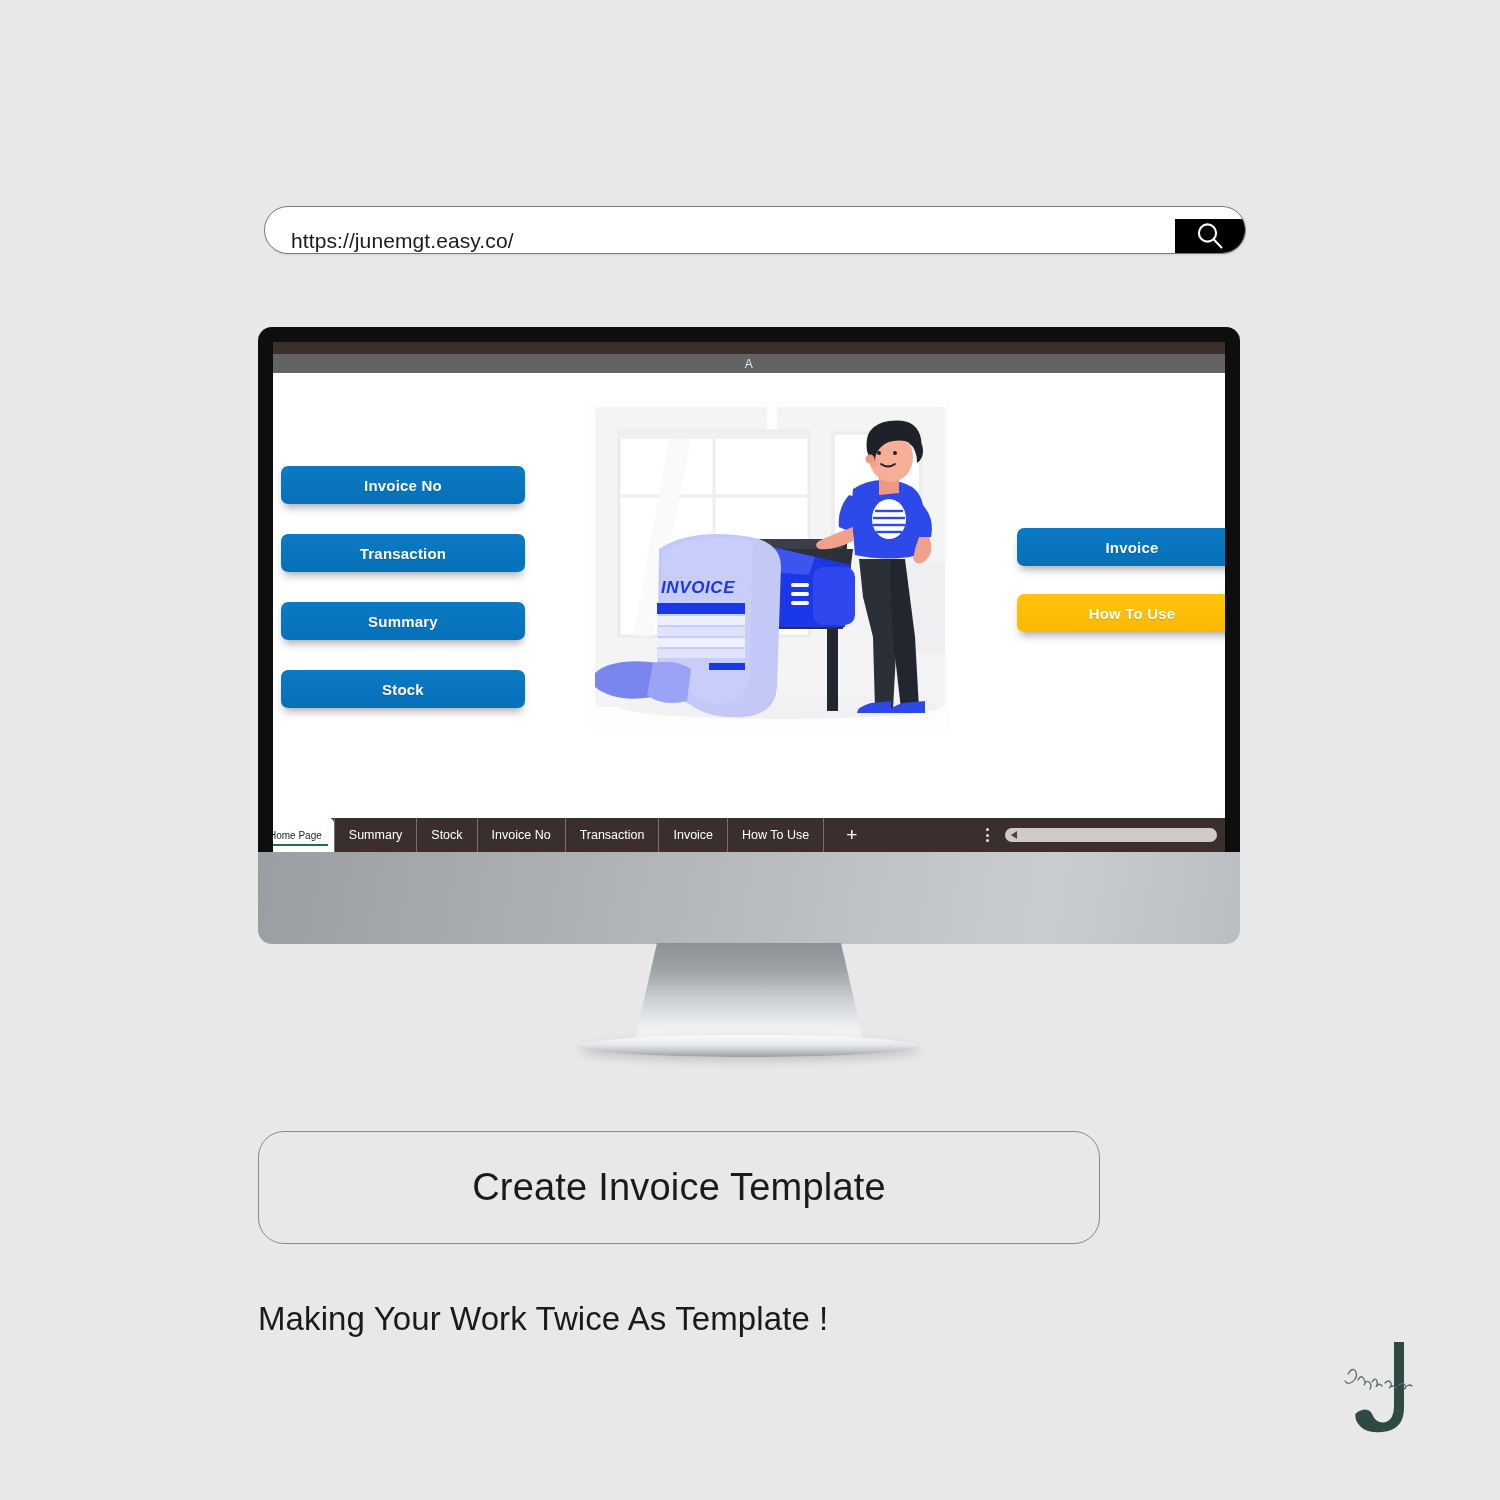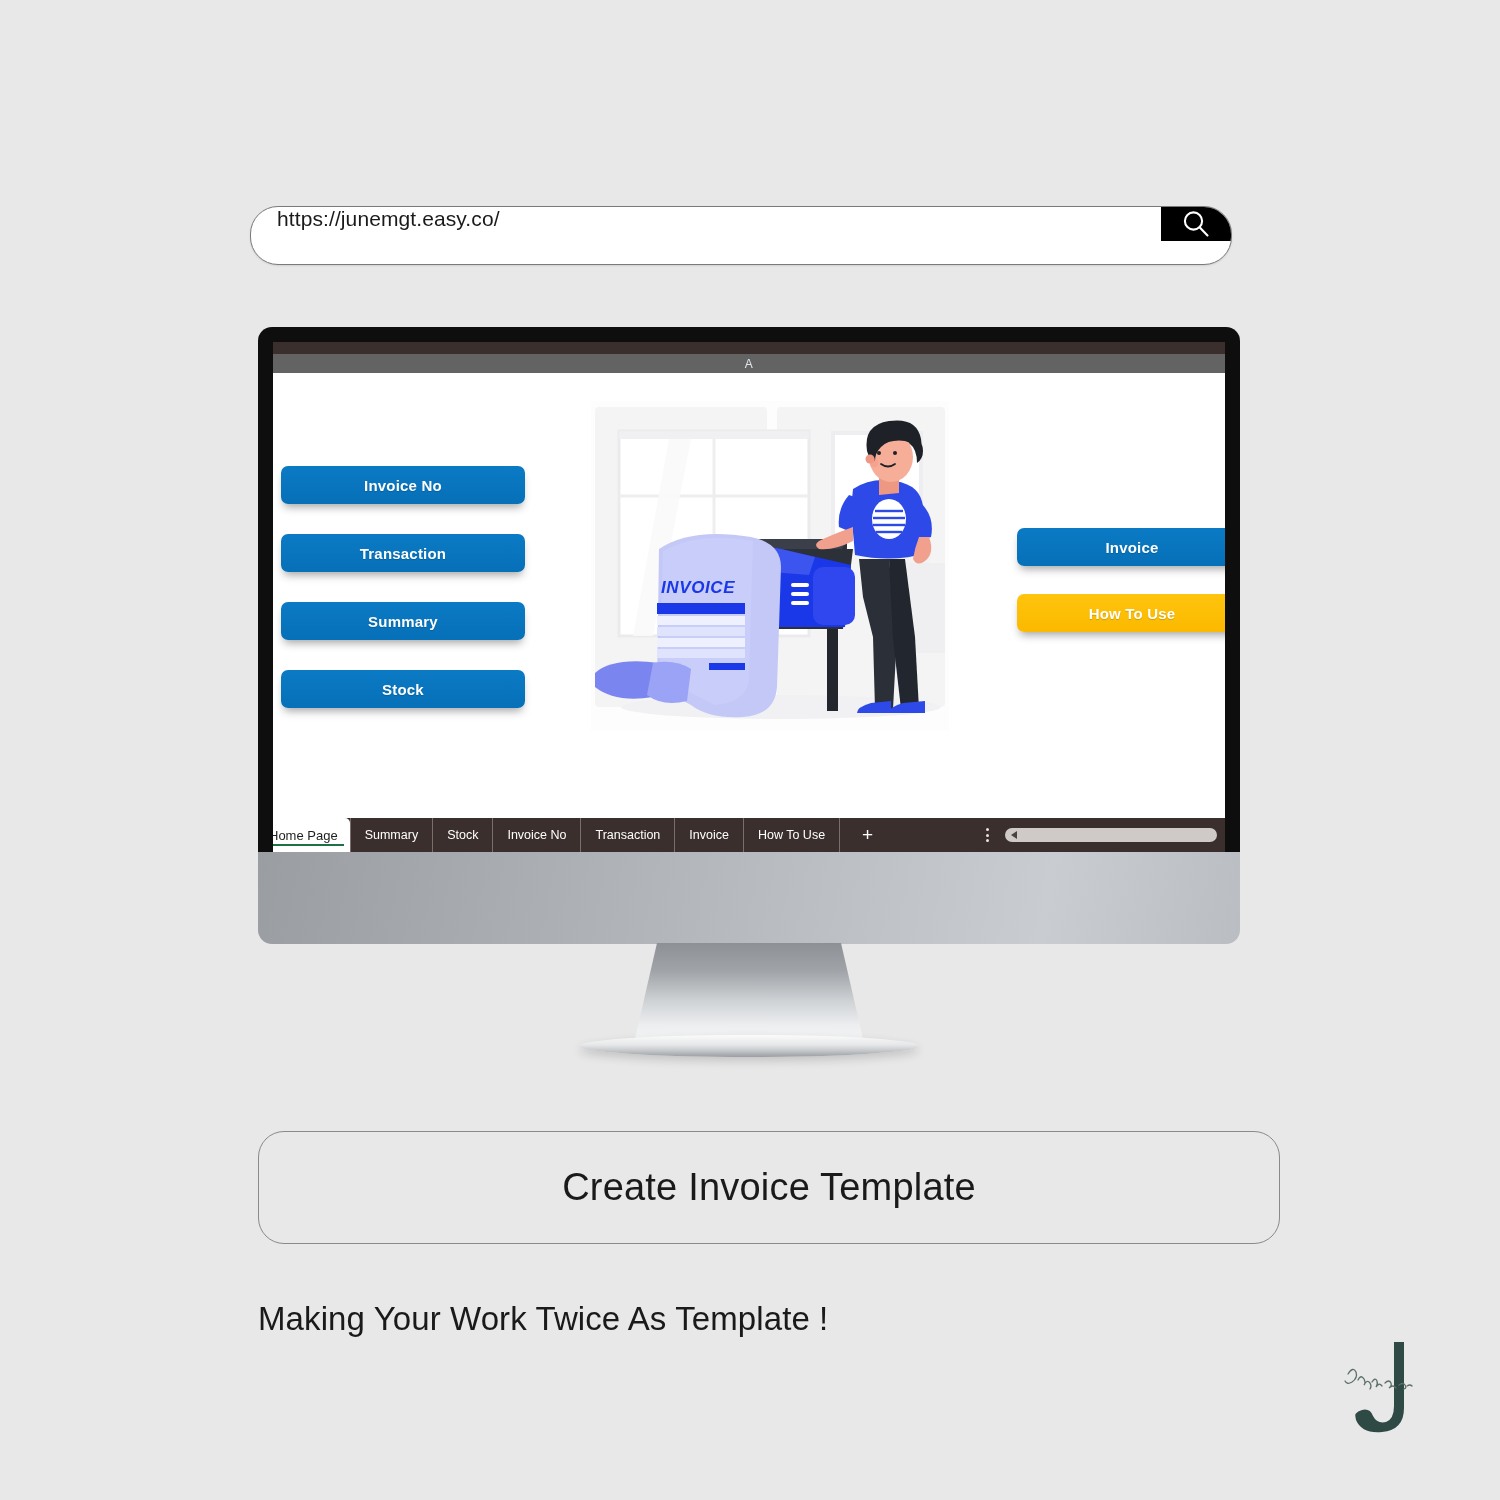--- a/index.html
+++ b/index.html
@@ -16,26 +16,26 @@
   .page {
     position: relative;
     width: 1500px;
     height: 1500px;
     background: #e8e8e8;
   }
 
   
   .urlbar {
     position: absolute;
-    left: 250px;
+    left: 264px;
     top: 206px;
     width: 982px;
-    height: 59px;
-    display: flex;
-    align-items: flex-start;
+    height: 48px;
+    display: flex;
+    align-items: flex-end;
     border: 1.5px solid #7a7a7a;
     border-radius: 28px;
     background: #ffffff;
     overflow: hidden;
     box-shadow: 0 1px 2px rgba(0,0,0,0.10);
   }
   .url-input {
     flex: 1;
     border: none;
     outline: none;
@@ -197,21 +197,21 @@
     flex: 0 0 34px;
     height: 34px;
     background: #3a2f2c;
     display: flex;
     align-items: stretch;
     padding-left: 0;
   }
   .tab-active {
     background: #ffffff;
     color: #1f1f1f;
-    font-size: 13px;
+    font-size: 10px;
     font-family: "Liberation Sans", sans-serif;
     display: flex;
     align-items: center;
     justify-content: center;
     padding: 0 12px 0 4px;
     margin-left: -8px;
     border-radius: 0 5px 0 0;
     position: relative;
     cursor: pointer;
     white-space: nowrap;
@@ -286,21 +286,21 @@
     border-bottom: 4.5px solid transparent;
     border-right: 6px solid #4a4240;
     margin-left: 6px;
   }
 
   
   .caption-box {
     position: absolute;
     left: 258px;
     top: 1131px;
-    width: 1022px;
+    width: 842px;
     height: 113px;
     border: 1.5px solid #8a8a8a;
     border-radius: 26px;
     background: transparent;
     display: flex;
     align-items: center;
     justify-content: center;
   }
   .caption-text {
     font-family: "Liberation Sans", sans-serif;

